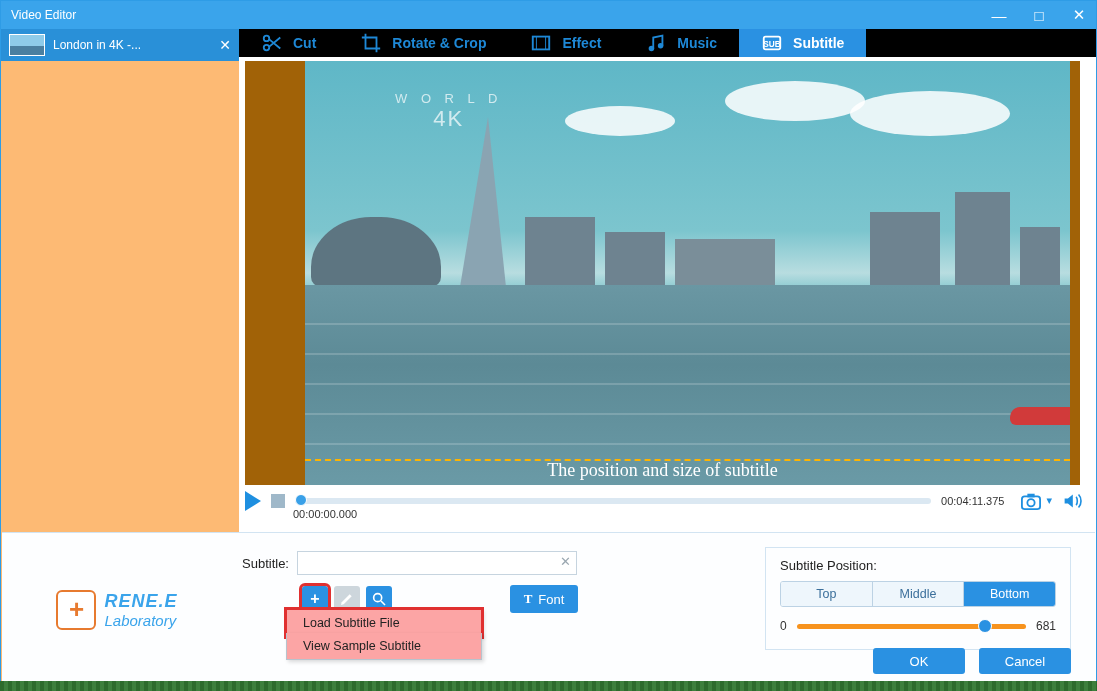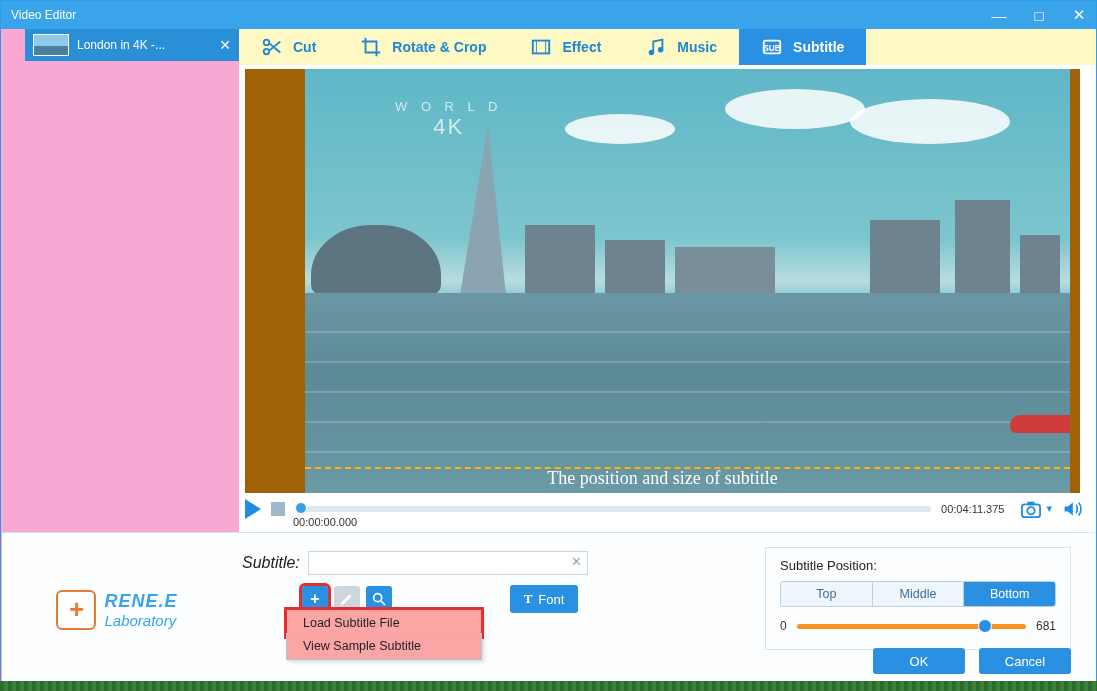--- a/index.html
+++ b/index.html
@@ -5,27 +5,27 @@
   * { box-sizing: border-box; margin: 0; padding: 0; font-family: "Segoe UI", Tahoma, sans-serif; }
   body { width: 1097px; height: 691px; background: #3a5f3a; position: relative; overflow: hidden; }
   .window { position: absolute; top: 0; left: 0; width: 1097px; height: 688px; background: #f9fcff; border: 1px solid #2e9ce6; }
   
   .titlebar { height: 28px; background: #3aa4eb; display: flex; align-items: center; justify-content: space-between; padding: 0 8px 0 10px; }
   .titlebar .title { color: #fff; font-size: 12px; }
   .winctrl { display: flex; gap: 22px; align-items: center; }
   .winctrl span { color: #fff; font-size: 15px; cursor: pointer; width: 18px; text-align: center; }
   
   .content { display: flex; height: calc(100% - 28px); }
-  .left-col { width: 238px; background: #f9a8d4; border-right: 0; padding-left: 24px; }
+  .left-col { width: 238px; background: #fdba74; border-right: 0; }
   .filetab { height: 32px; background: #2990d8; display: flex; align-items: center; padding: 0 8px; gap: 8px; position: relative; }
   .thumb { width: 36px; height: 22px; background: linear-gradient(#8ecbe9 55%, #4a7fa0 55%); border: 1px solid #fff; }
   .filetab .name { color: #fff; font-size: 12px; flex: 1; white-space: nowrap; overflow: hidden; }
   .filetab .close { color: #fff; font-size: 14px; cursor: pointer; }
   .right-col { flex: 1; display: flex; flex-direction: column; }
-  .toolbar { height: 36px; background: #fef9c3; display: flex; align-items: stretch; }
+  .toolbar { height: 28px; background: #000000; display: flex; align-items: stretch; }
   .tool { display: flex; align-items: center; gap: 10px; padding: 0 22px; cursor: pointer; color: #1e88d6; font-weight: 700; font-size: 14px; }
   .tool .icon { width: 22px; height: 22px; display: flex; align-items: center; justify-content: flex-start; }
   .tool.active { background: #2a91e2; color: #fff; }
   
   .preview-wrap { flex: 1; background: #fff; display: flex; flex-direction: column; }
   .preview { margin: 4px 16px 2px 6px; height: 424px; background: #a16207; position: relative; overflow: hidden; }
   .scene { position: absolute; left: 60px; right: 10px; top: 0; bottom: 0; }
   .sky { position: absolute; inset: 0; background: linear-gradient(#5fb7c7, #7cc5ce 40%, #b8dde0 50%, #7cc3cb 55%); }
   .cloud { position: absolute; background: rgba(255,255,255,0.85); border-radius: 50%; }
   .c1 { width: 140px; height: 40px; top: 20px; left: 420px; }
@@ -59,21 +59,21 @@
   .snap { color: #1e8fe0; font-size: 20px; cursor: pointer; }
   .vol { color: #1e8fe0; font-size: 18px; cursor: pointer; }
   
   .bottom { height: 154px; border-top: 1px solid #d2e4f2; background: #fdfeff; display: flex; position: relative; }
   .logo { width: 230px; display: flex; align-items: center; justify-content: center; gap: 8px; }
   .logo-badge { width: 40px; height: 40px; background: #fff; border: 2px solid #e77a2f; border-radius: 6px; display: flex; align-items: center; justify-content: center; color: #e77a2f; font-size: 26px; font-weight: 700; }
   .logo-text .l1 { color: #3aa4eb; font-weight: 800; font-size: 18px; letter-spacing: 1px; font-style: italic; }
   .logo-text .l2 { color: #3aa4eb; font-size: 15px; font-style: italic; }
   .mid { flex: 1; padding: 18px 10px; position: relative; }
   .row1 { display: flex; align-items: center; gap: 8px; }
-  .row1 label { font-size: 16px; color: #222; font-style: italic; }
+  .row1 label { font-size: 13px; color: #222; }
   .subtitle-input { width: 280px; height: 24px; border: 1px solid #c6d4df; background: #fff; padding: 0 22px 0 6px; font-size: 12px; position: relative; }
   .clear-x { position: absolute; right: 6px; top: 3px; color: #9aa7b0; font-size: 13px; cursor: pointer; }
   .row2 { margin-top: 10px; display: flex; align-items: center; gap: 6px; }
   .sq { width: 26px; height: 26px; border-radius: 3px; display: flex; align-items: center; justify-content: center; color: #fff; cursor: pointer; font-size: 16px; font-weight: 700; }
   .sq.plus { background: #2a91e2; outline: 3px solid #e03030; outline-offset: 0; }
   .sq.edit { background: #cdd6dc; }
   .sq.search { background: #2a91e2; font-size: 14px; }
   .fontbtn { margin-left: 112px; background: #2a91e2; color: #fff; height: 28px; width: 68px; border: none; border-radius: 3px; font-size: 13px; cursor: pointer; display: flex; align-items: center; justify-content: center; gap: 6px; }
   .menu { position: absolute; left: 54px; top: 76px; width: 196px; background: #fca5a5; border: 1px solid #b7c3cd; outline: 3px solid #e03030; outline-offset: -1px; box-shadow: 2px 2px 4px rgba(0,0,0,0.15); }
   .menu.noout { outline: none; border-top: none; }

